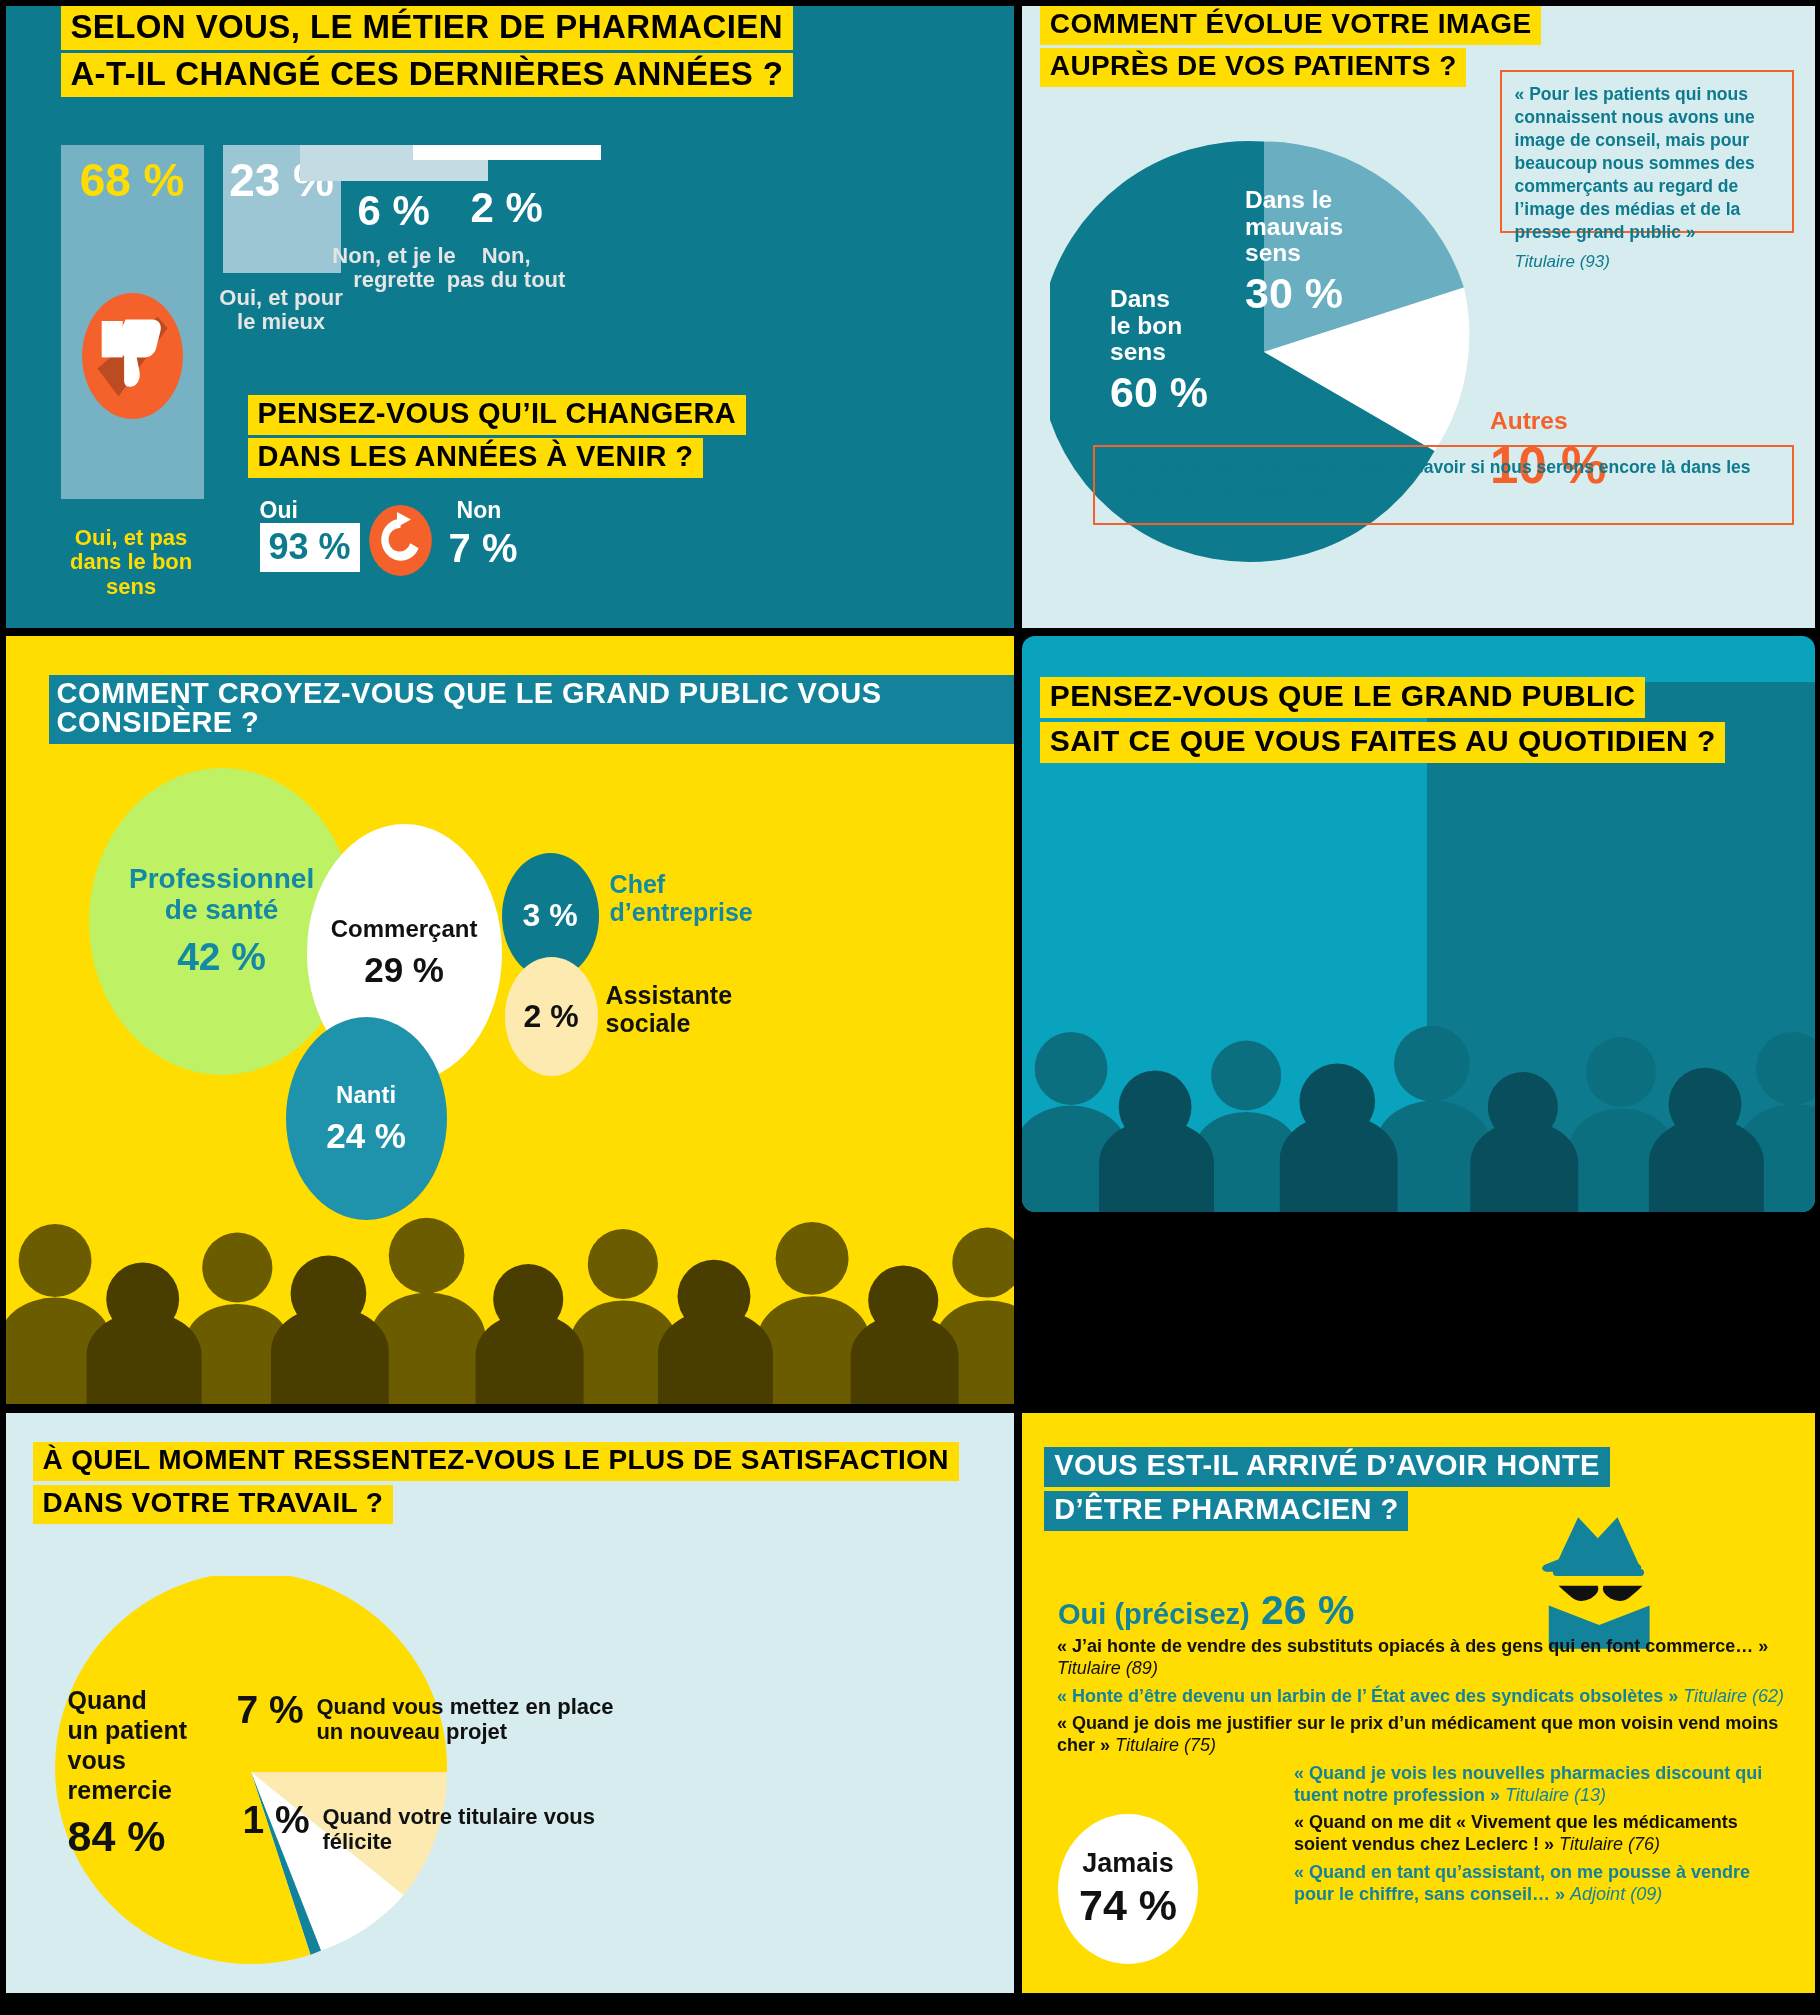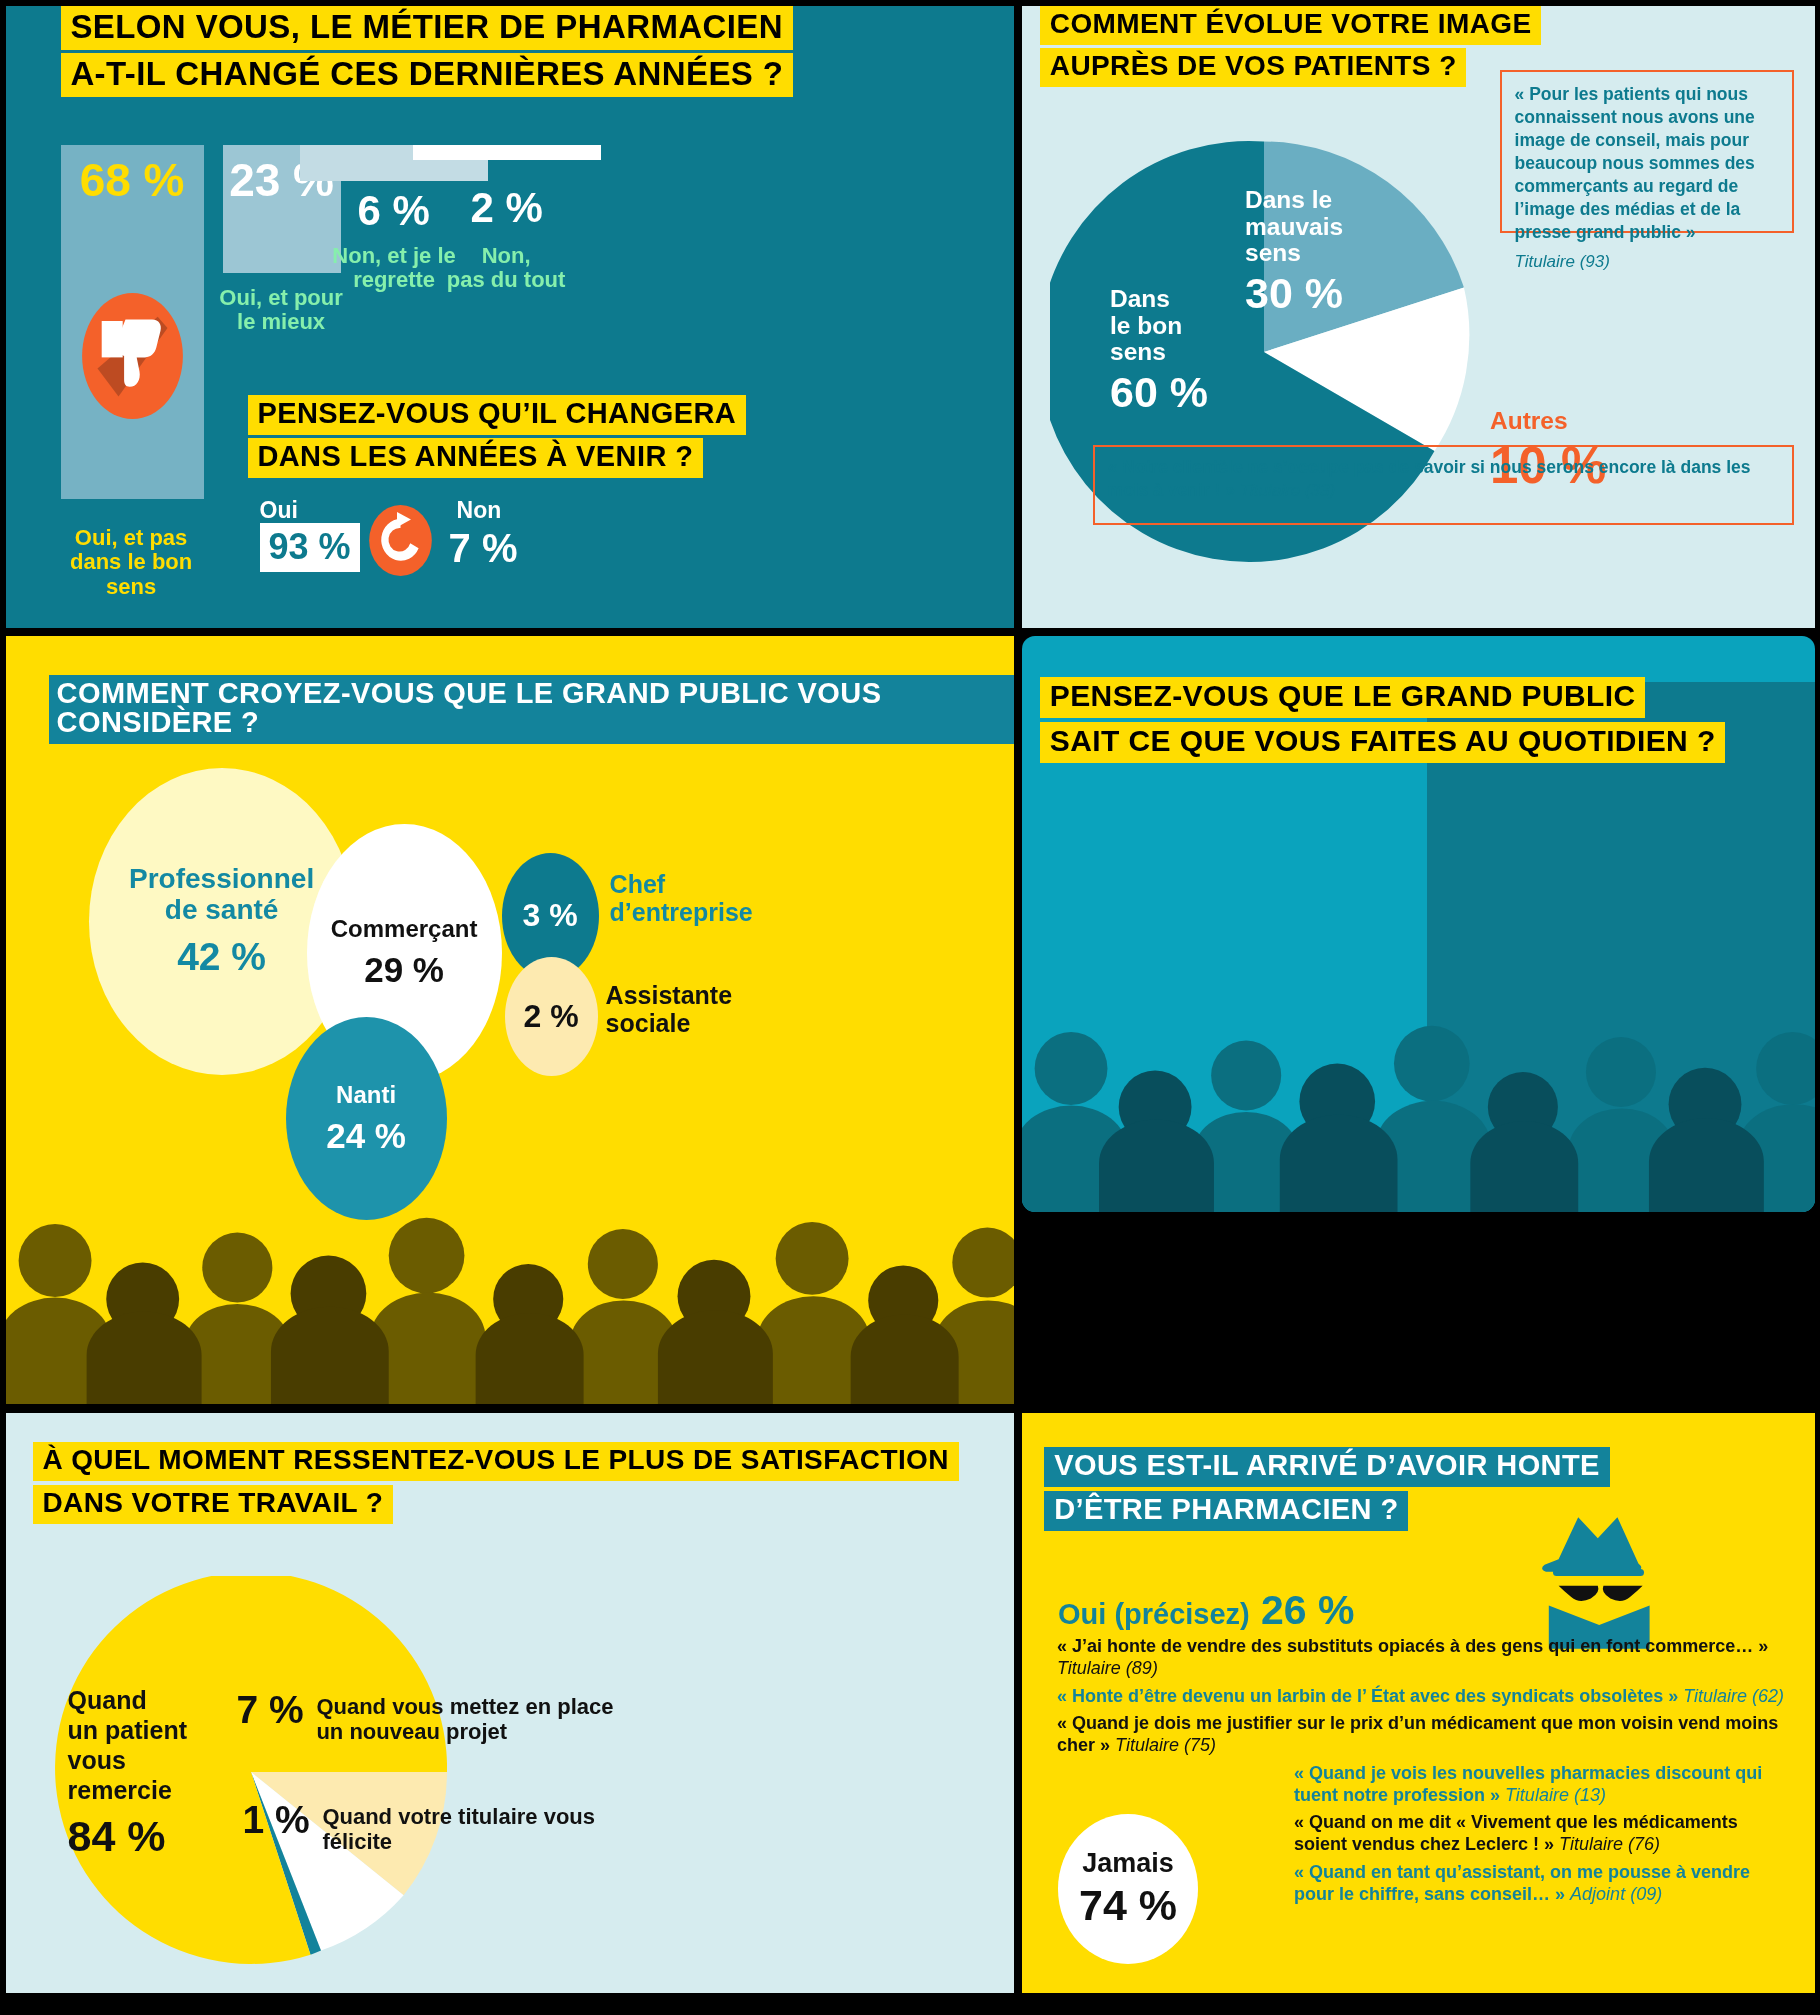--- a/index.html
+++ b/index.html
@@ -14,21 +14,21 @@
   .hl-yellow{background:#ffdd00;color:#000;}
   .hl-teal{background:#13839b;color:#fff;}
   .tbar{display:block;}
 
   
   #p1{left:5.6px;top:5.6px;width:1008px;height:622px;background:#0d7a8e;}
   #p1 .title{position:absolute;left:55px;top:0px;}
   #p1 .title .hl{font-size:33px;margin-bottom:3.5px;}
   .bar{position:absolute;}
   .bar-val{position:absolute;font-weight:bold;font-size:45px;line-height:1;}
-  .bar-lab{position:absolute;font-weight:bold;font-size:22px;line-height:1.12;text-align:center;color:#86efac;}
+  .bar-lab{position:absolute;font-weight:bold;font-size:22px;line-height:1.12;text-align:center;color:#e5e5e5;}
   #bar68b{left:55px;top:139px;width:143px;height:354px;background:#76b2c4;}
   #v68{left:55px;top:151px;width:143px;text-align:center;color:#ffdd00;font-size:46px;}
   #l68{left:43px;top:520px;width:165px;color:#ffdd00;}
 
   #bar23{left:217px;top:139px;width:118px;height:128px;background:#9cc6d4;}
   #v23{left:217px;top:151px;width:118px;text-align:center;color:#fff;font-size:46px;}
   #l23{left:200px;top:280px;width:151px;}
 
   #bar6{left:294px;top:139px;width:188px;height:36px;background:#c3dce4;}
   #v6{left:294px;top:184px;width:188px;text-align:center;color:#fff;font-size:42px;}
@@ -71,21 +71,21 @@
   #q2{left:554px;top:244px;width:219px;height:178px;}
   #q3{left:71px;top:439px;width:701px;height:80px;padding:9.8px 12.6px;}
   #q3 .src{display:inline;margin:0;}
 
   
   #p3{left:5.6px;top:636px;width:1008px;height:768px;background:#ffdd00;}
   #p3 .title{position:absolute;left:43px;top:39px;}
   #p3 .title .hl{font-size:29px;padding-left:8px;}
   .bubble{position:absolute;border-radius:50%;display:flex;flex-direction:column;
           align-items:center;justify-content:center;text-align:center;font-weight:bold;line-height:1.1;}
-  #b-pro{left:83px;top:132px;width:266px;height:307px;background:#fef9c3;color:#1389a3;}
+  #b-pro{left:83px;top:132px;width:266px;height:307px;background:#bef264;color:#1389a3;}
   #b-pro .lbl{font-size:28px;}
   #b-pro .num{font-size:39px;margin-top:9.8px;}
   #b-com{left:301px;top:188px;width:195px;height:258px;background:#fff;color:#111;}
   #b-com .lbl{font-size:24px;}
   #b-com .num{font-size:35px;margin-top:8.4px;}
   #b-nan{left:280px;top:381px;width:161px;height:203px;background:#1e93ab;color:#fff;}
   #b-nan .lbl{font-size:24px;}
   #b-nan .num{font-size:35px;margin-top:8.4px;}
   #b-chef{left:496px;top:217px;width:97px;height:126px;background:#0d7a8e;color:#fff;}
   #b-chef .num{font-size:32px;}

